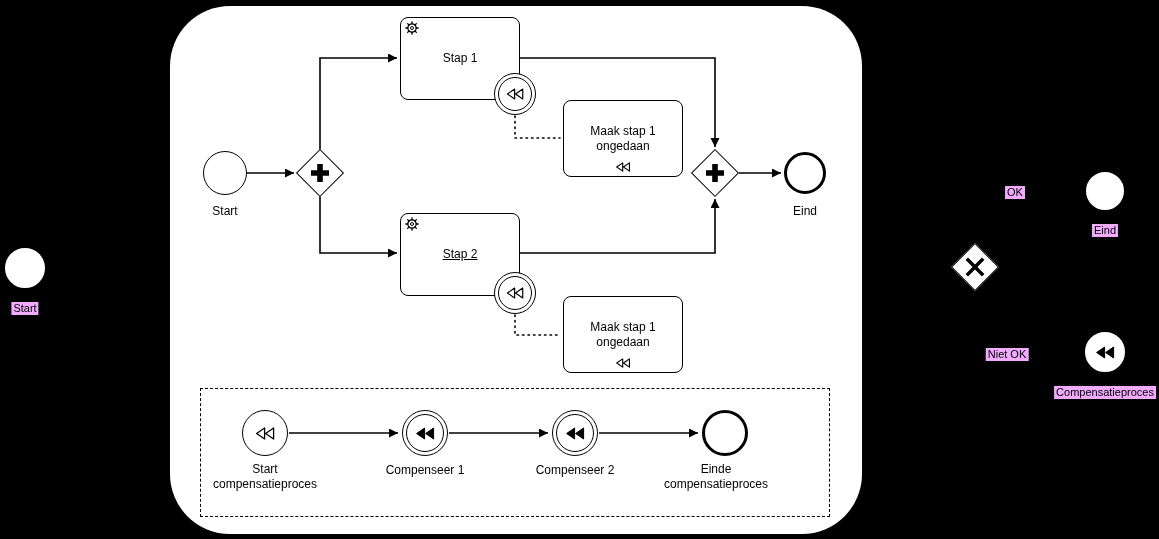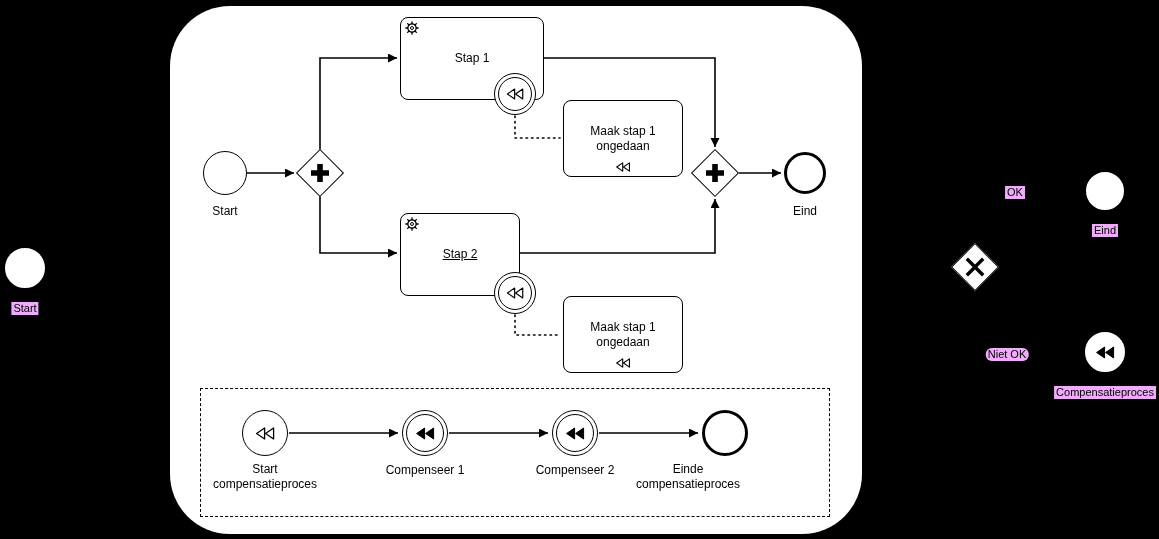--- a/index.html
+++ b/index.html
@@ -53,21 +53,21 @@
   </svg>
 
   <div class="abs circle" style="left:203px;top:151px;width:44px;height:44px;"></div>
   <div class="abs lbl" style="left:175px;top:204px;width:100px;">Start</div>
 
   <div class="abs gw" style="left:303px;top:156px;width:34px;height:34px;"></div>
   <svg class="abs" style="left:309px;top:162px;" width="22" height="22" viewBox="0 0 22 22">
     <path d="M8.2,2 h5.6 v6.2 h6.2 v5.6 h-6.2 v6.2 h-5.6 v-6.2 h-6.2 v-5.6 h6.2 Z" fill="#000"></path>
   </svg>
 
-  <div class="abs task" style="left:400px;top:17px;width:144px;height:83px;">
+  <div class="abs task" style="left:400px;top:17px;width:120px;height:83px;">
     <svg class="gearpos" width="14" height="14" viewBox="0 0 14 14">
       <circle cx="7" cy="7" r="4.2" fill="none" stroke="#000" stroke-width="1.2"></circle>
       <circle cx="7" cy="7" r="1.5" fill="none" stroke="#000" stroke-width="1"></circle>
       <g stroke="#000" stroke-width="1.3" stroke-linecap="round">
         <line x1="11.2" y1="7" x2="13.2" y2="7"></line>
           <line x1="0.8" y1="7" x2="2.8" y2="7"></line>
         <line x1="7" y1="0.8" x2="7" y2="2.8"></line>
           <line x1="7" y1="11.2" x2="7" y2="13.2"></line>
         <line x1="9.97" y1="4.03" x2="11.38" y2="2.62"></line>
           <line x1="2.62" y1="2.62" x2="4.03" y2="4.03"></line>
@@ -159,37 +159,37 @@
   <div class="abs circle" style="left:552px;top:410px;width:46px;height:46px;">
     <div class="ring"></div>
     <svg width="20" height="13" viewBox="0 0 20 13">
       <path d="M9.6,1 L1.6,6.5 L9.6,12 Z" fill="#000" stroke="#000" stroke-width="1" stroke-linejoin="round"></path>
       <path d="M18.6,1 L10.6,6.5 L18.6,12 Z" fill="#000" stroke="#000" stroke-width="1" stroke-linejoin="round"></path>
     </svg>
   </div>
   <div class="abs lbl" style="left:505px;top:463px;width:140px;">Compenseer 2</div>
 
   <div class="abs circle thick" style="left:702px;top:410px;width:46px;height:46px;"></div>
-  <div class="abs lbl" style="left:618px;top:462px;width:140px;">Einde
+  <div class="abs lbl" style="left:646px;top:462px;width:140px;">Einde
 compensatieproces</div>
 
   <div class="abs circle b2" style="left:3px;top:246px;width:44px;height:44px;"></div>
   <div class="abs chip" style="left:25px;top:302px;">Start</div>
 
   <div class="abs chip" style="left:1015px;top:186px;">OK</div>
 
   <div class="abs circle b2" style="left:1084px;top:170px;width:42px;height:42px;"></div>
   <div class="abs chip" style="left:1105px;top:224px;">Eind</div>
 
   <div class="abs gw" style="left:958px;top:250px;width:34px;height:34px;"></div>
   <svg class="abs" style="left:965px;top:257px;" width="20" height="20" viewBox="0 0 20 20">
     <path d="M3,0.6 L10,7.6 L17,0.6 L19.4,3 L12.4,10 L19.4,17 L17,19.4 L10,12.4 L3,19.4 L0.6,17 L7.6,10 L0.6,3 Z" fill="#000"></path>
   </svg>
 
-  <div class="abs chip" style="left:1007px;top:348px;border-radius:6px;">Niet OK</div>
+  <div class="abs chip" style="left:1007px;top:348px;">Niet OK</div>
 
   <div class="abs circle b2" style="left:1083px;top:330px;width:44px;height:44px;">
     <svg width="20" height="13" viewBox="0 0 20 13">
       <path d="M9.6,1 L1.6,6.5 L9.6,12 Z" fill="#000" stroke="#000" stroke-width="1" stroke-linejoin="round"></path>
       <path d="M18.6,1 L10.6,6.5 L18.6,12 Z" fill="#000" stroke="#000" stroke-width="1" stroke-linejoin="round"></path>
     </svg>
   </div>
   <div class="abs chip" style="left:1105px;top:386px;">Compensatieproces</div>
 
 </div>

